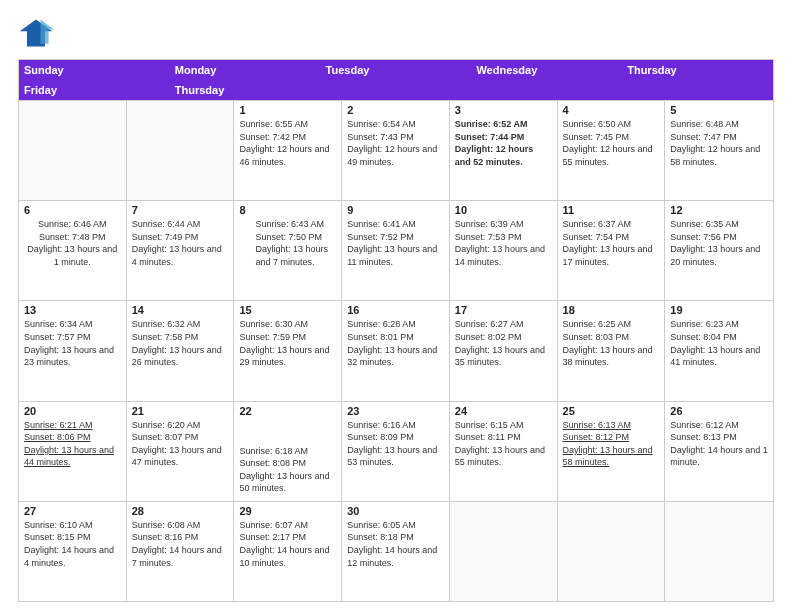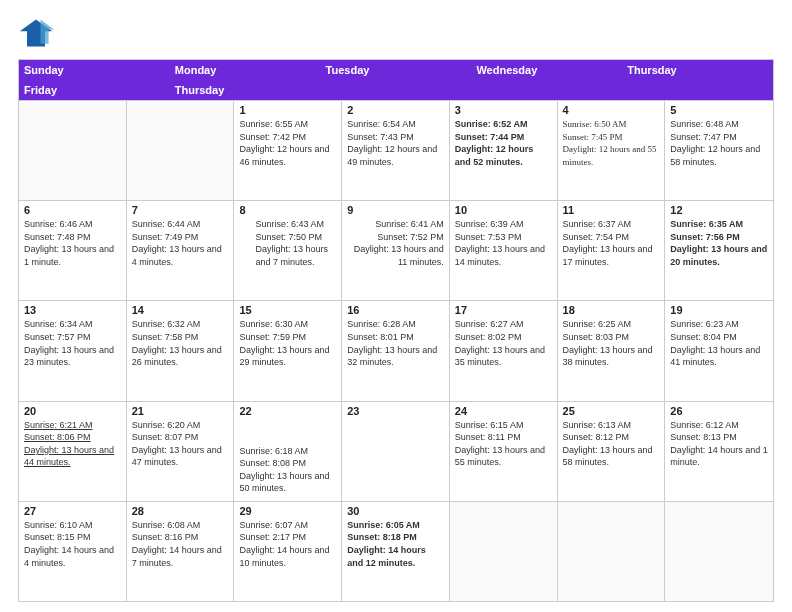--- a/index.html
+++ b/index.html
@@ -158,71 +158,71 @@
 Daylight: 12 hours and 49 minutes.</div>
           </div>
           <div class="cal-cell">
             <span class="day-num">3</span>
             <div class="sun-info" style="white-space: pre-line; font-weight: bold;">Sunrise: 6:52 AM
 Sunset: 7:44 PM
 Daylight: 12 hours and 52 minutes.</div>
           </div>
           <div class="cal-cell">
             <span class="day-num">4</span>
-            <div class="sun-info" style="white-space: pre-line; font-family: Liberation Serif, serif;">Sunrise: 6:50 AM
+            <div class="sun-info" style="white-space: pre-line;">Sunrise: 6:50 AM
 Sunset: 7:45 PM
 Daylight: 12 hours and 55 minutes.</div>
           </div>
           <div class="cal-cell">
             <span class="day-num">5</span>
             <div class="sun-info" style="white-space: pre-line;">Sunrise: 6:48 AM
 Sunset: 7:47 PM
 Daylight: 12 hours and 58 minutes.</div>
           </div>
         </div>
         <div class="cal-row">
           <div class="cal-cell">
             <span class="day-num">6</span>
-            <div class="sun-info" style="white-space: pre-line;">Sunrise: 6:46 AM
+            <div class="sun-info" style="white-space: pre-line; text-align: center;">Sunrise: 6:46 AM
 Sunset: 7:48 PM
 Daylight: 13 hours and 1 minute.</div>
           </div>
           <div class="cal-cell">
             <span class="day-num">7</span>
             <div class="sun-info" style="white-space: pre-line;">Sunrise: 6:44 AM
 Sunset: 7:49 PM
 Daylight: 13 hours and 4 minutes.</div>
           </div>
           <div class="cal-cell">
             <span class="day-num">8</span>
             <div class="sun-info" style="white-space: pre-line; margin-left: 16px;">Sunrise: 6:43 AM
 Sunset: 7:50 PM
 Daylight: 13 hours and 7 minutes.</div>
           </div>
           <div class="cal-cell">
             <span class="day-num">9</span>
-            <div class="sun-info" style="white-space: pre-line; text-align: right;">Sunrise: 6:41 AM
+            <div class="sun-info" style="white-space: pre-line;">Sunrise: 6:41 AM
 Sunset: 7:52 PM
 Daylight: 13 hours and 11 minutes.</div>
           </div>
           <div class="cal-cell">
             <span class="day-num">10</span>
             <div class="sun-info" style="white-space: pre-line;">Sunrise: 6:39 AM
 Sunset: 7:53 PM
 Daylight: 13 hours and 14 minutes.</div>
           </div>
           <div class="cal-cell">
             <span class="day-num">11</span>
             <div class="sun-info" style="white-space: pre-line;">Sunrise: 6:37 AM
 Sunset: 7:54 PM
 Daylight: 13 hours and 17 minutes.</div>
           </div>
           <div class="cal-cell">
             <span class="day-num">12</span>
-            <div class="sun-info" style="white-space: pre-line; font-weight: bold;">Sunrise: 6:35 AM
+            <div class="sun-info" style="white-space: pre-line;">Sunrise: 6:35 AM
 Sunset: 7:56 PM
 Daylight: 13 hours and 20 minutes.</div>
           </div>
         </div>
         <div class="cal-row">
           <div class="cal-cell">
             <span class="day-num">13</span>
             <div class="sun-info" style="white-space: pre-line;">Sunrise: 6:34 AM
 Sunset: 7:57 PM
 Daylight: 13 hours and 23 minutes.</div>
@@ -278,30 +278,33 @@
 Daylight: 13 hours and 47 minutes.</div>
           </div>
           <div class="cal-cell">
             <span class="day-num">22</span>
             <div class="sun-info" style="white-space: pre-line; margin-top: 28px;">Sunrise: 6:18 AM
 Sunset: 8:08 PM
 Daylight: 13 hours and 50 minutes.</div>
           </div>
           <div class="cal-cell">
             <span class="day-num">23</span>
+            <div class="sun-info" style="white-space: pre-line;">Sunrise: 6:16 AM
+Sunset: 8:09 PM
+Daylight: 13 hours and 53 minutes.</div>
           </div>
           <div class="cal-cell">
             <span class="day-num">24</span>
             <div class="sun-info" style="white-space: pre-line;">Sunrise: 6:15 AM
 Sunset: 8:11 PM
 Daylight: 13 hours and 55 minutes.</div>
           </div>
           <div class="cal-cell">
             <span class="day-num">25</span>
-            <div class="sun-info" style="white-space: pre-line;">Sunrise: 6:13 AM
+            <div class="sun-info" style="white-space: pre-line; text-decoration: underline;">Sunrise: 6:13 AM
 Sunset: 8:12 PM
 Daylight: 13 hours and 58 minutes.</div>
           </div>
           <div class="cal-cell">
             <span class="day-num">26</span>
             <div class="sun-info" style="white-space: pre-line;">Sunrise: 6:12 AM
 Sunset: 8:13 PM
 Daylight: 14 hours and 1 minute.</div>
           </div>
         </div>
@@ -319,21 +322,21 @@
 Daylight: 14 hours and 7 minutes.</div>
           </div>
           <div class="cal-cell">
             <span class="day-num">29</span>
             <div class="sun-info" style="white-space: pre-line;">Sunrise: 6:07 AM
 Sunset: 2:17 PM
 Daylight: 14 hours and 10 minutes.</div>
           </div>
           <div class="cal-cell">
             <span class="day-num">30</span>
-            <div class="sun-info" style="white-space: pre-line; font-weight: bold;">Sunrise: 6:05 AM
+            <div class="sun-info" style="white-space: pre-line;">Sunrise: 6:05 AM
 Sunset: 8:18 PM
 Daylight: 14 hours and 12 minutes.</div>
           </div>
           <div class="cal-cell empty"></div>
           <div class="cal-cell empty"></div>
           <div class="cal-cell empty"></div>
         </div>
       </div>
   </div>
 </div>

